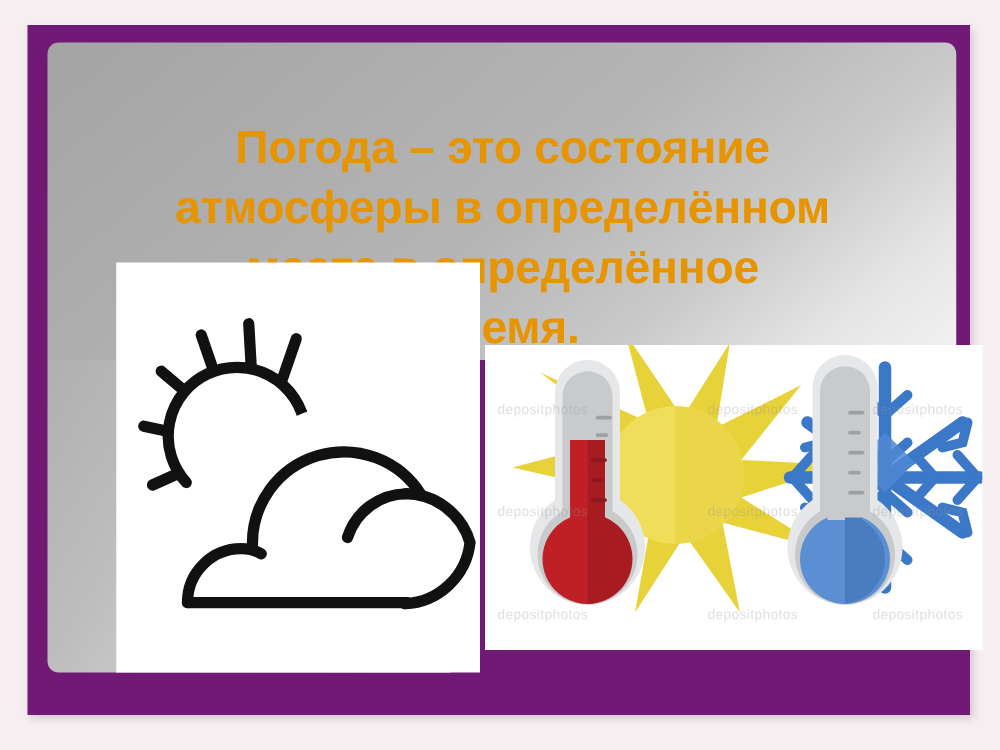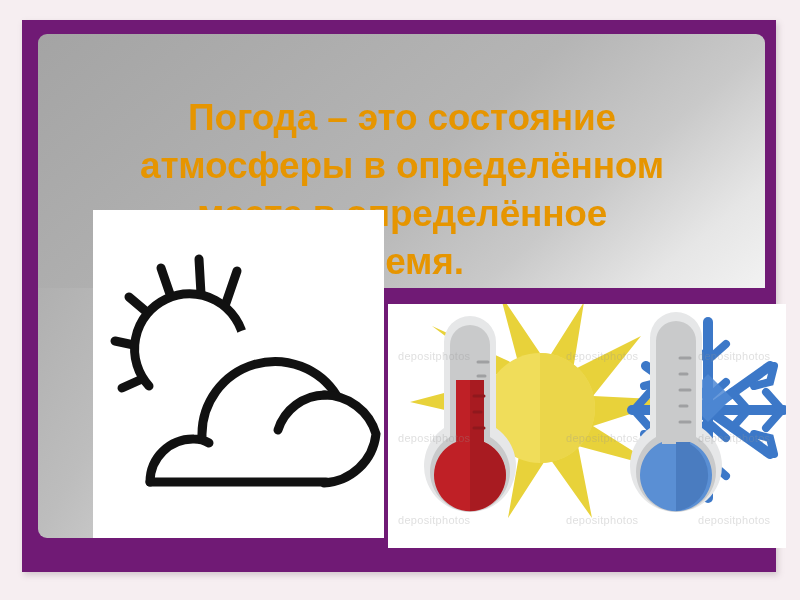--- a/index.html
+++ b/index.html
@@ -81,21 +81,21 @@
     background: #ffffff;
     z-index: 4;
     overflow: hidden;
   }
   #cloud-picture svg { display: block; }
 
   
   #thermo-picture {
     position: absolute;
     left: 366px;
-    top: 284px;
+    top: 256px;
     width: 398px;
     height: 244px;
     background: #ffffff;
     z-index: 5;
     overflow: hidden;
   }
   #thermo-picture svg { display: block; }
 
   .wm {
     position: absolute;

